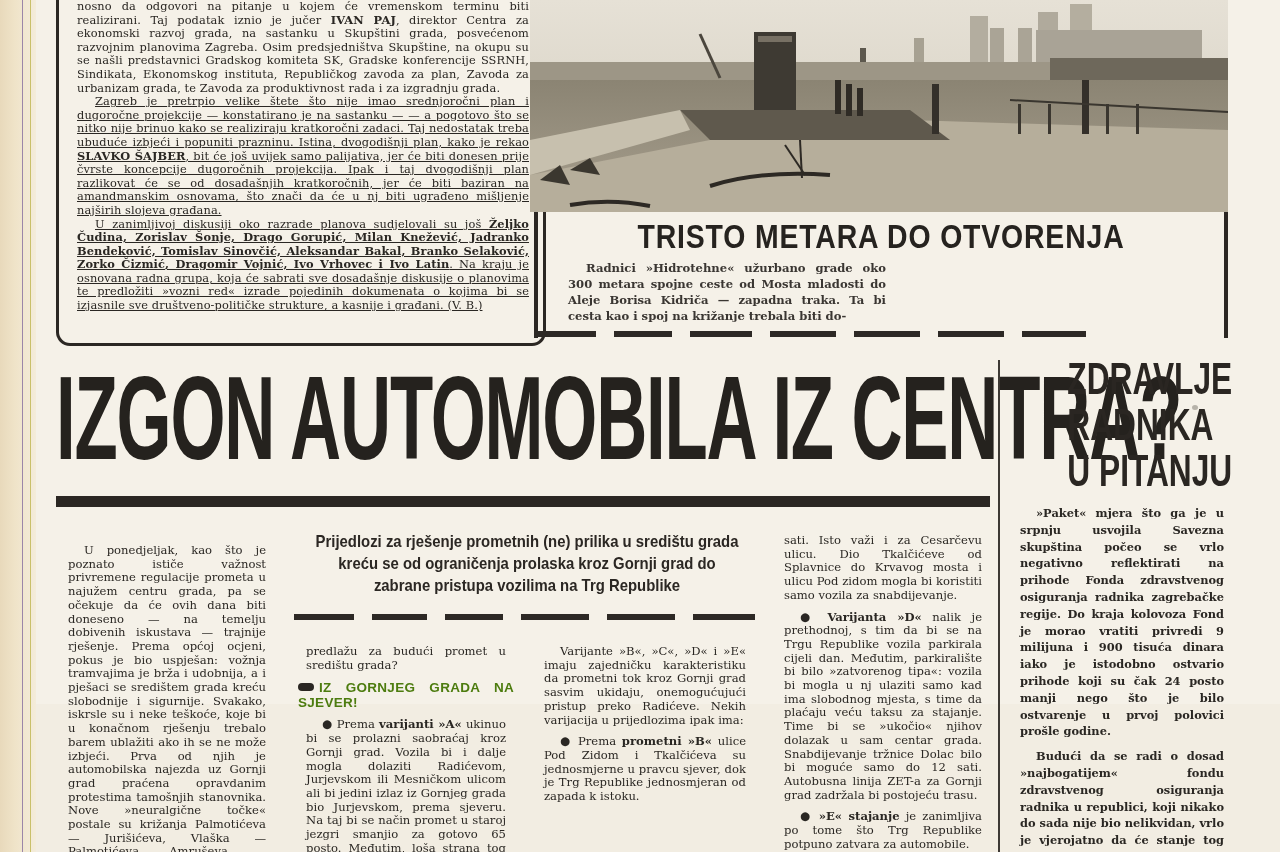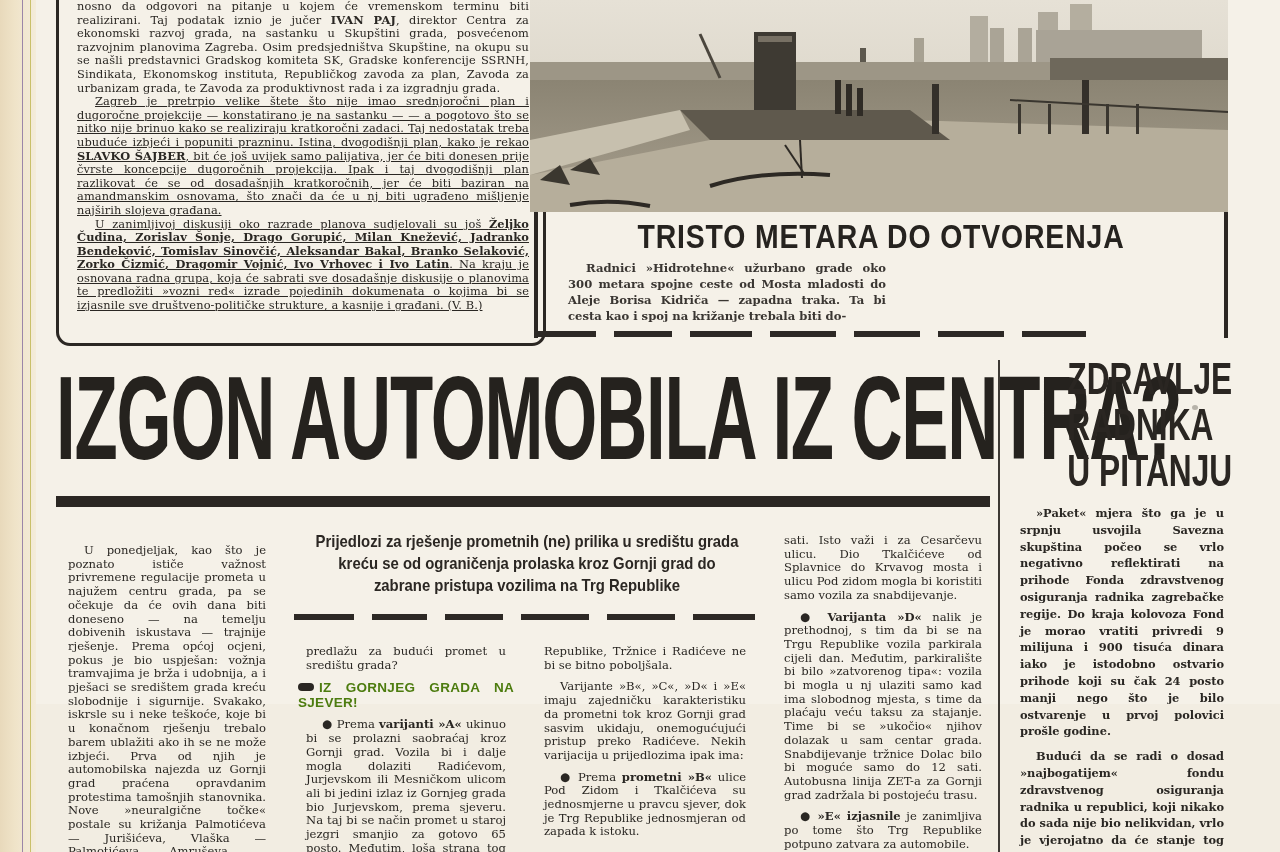--- a/index.html
+++ b/index.html
@@ -192,29 +192,28 @@
     <p>U ponedjeljak, kao što je poznato ističe važnost privremene regulacije prometa u najužem centru grada, pa se očekuje da će ovih dana biti doneseno — na temelju dobivenih iskustava — trajnije rješenje. Prema općoj ocjeni, pokus je bio uspješan: vožnja tramvajima je brža i udobnija, a i pješaci se središtem grada kreću slobodnije i sigurnije. Svakako, iskrsle su i neke teškoće, koje bi u konačnom rješenju trebalo barem ublažiti ako ih se ne može izbjeći. Prva od njih je automobilska najezda uz Gornji grad praćena opravdanim protestima tamošnjih stanovnika. Nove »neuralgične točke« postale su križanja Palmotićeva — Jurišićeva, Vlaška — Palmotićeva, Amruševa — Palmotićeva, Draškovićeva — Vlaška, Ilica — Frankopanska — Mesnička te Smičiklasova — Đorđićeva. Bilo je teškoće i s parkiranjem odnosno garažiranjem vo-</p>
   </div>
 
   <div class="col" style="left:262px; top:637px; width:216px;">
     <p class="noind">predlažu za budući promet u središtu grada?</p>
     <div class="sub"><span class="dot"></span><span>IZ GORNJEG GRADA NA SJEVER!</span></div>
     <p>● <span>Prema </span><b>varijanti »A«</b><span> ukinuo bi se prolazni saobraćaj kroz Gornji grad. Vozila bi i dalje mogla dolaziti Radićevom, Jurjevskom ili Mesničkom ulicom ali bi jedini izlaz iz Gornjeg grada bio Jurjevskom, prema sjeveru. Na taj bi se način promet u staroj jezgri smanjio za gotovo 65 posto. Međutim, loša strana tog prijedloga jest što ne rješava uzrok, nego samo posljedicu tranzita.</span></p>
   </div>
 
   <div class="col" style="left:500px; top:637px; width:218px;">
-    <p class="noind">Republike, Tržnice i Radićeve ne bi se bitno poboljšala.</p>
     <p>Varijante »B«, »C«, »D« i »E« imaju zajedničku karakteristiku da prometni tok kroz Gornji grad sasvim ukidaju, onemogućujući pristup preko Radićeve. Nekih varijacija u prijedlozima ipak ima:</p>
     <p style="margin-top:4px">● <span>Prema </span><b>prometni »B«</b><span> ulice Pod Zidom i Tkalčićeva su jednosmjerne u pravcu sjever, dok je Trg Republike jednosmjeran od zapada k istoku.</span></p>
   </div>
 
   <div class="col" style="left:740px; top:526px; width:214px;">
     <p class="noind">sati. Isto važi i za Cesarčevu ulicu. Dio Tkalčićeve od Splavnice do Krvavog mosta i ulicu Pod zidom mogla bi koristiti samo vozila za snabdijevanje.</p>
     <p>● <b>Varijanta »D«</b><span> nalik je prethodnoj, s tim da bi se na Trgu Republike vozila parkirala cijeli dan. Međutim, parkiralište bi bilo »zatvorenog tipa«: vozila bi mogla u nj ulaziti samo kad ima slobodnog mjesta, s time da plaćaju veću taksu za stajanje. Time bi se »ukočio« njihov dolazak u sam centar grada. Snabdijevanje tržnice Dolac bilo bi moguće samo do 12 sati. Autobusna linija ZET-a za Gornji grad zadržala bi postojeću trasu.</span></p>
-    <p>● <b>»E« izjasnile</b><span> je zanimljiva po tome što Trg Republike potpuno zatvara za automobile.</span></p>
+    <p>● <b>»E« stajanje</b><span> je zanimljiva po tome što Trg Republike potpuno zatvara za automobile.</span></p>
     <p class="stars">* * *</p>
     <p>O tim prijedlozima autori su Sekretarijat za komunalne poslove, građevinarstvo i saobraćaj te Sekretarijat za unutrašnje poslo-</p>
   </div>
 
   <div class="side-head">
     <div>ZDRAVLJE</div>
     <div>RADNIKA</div>
     <div>U PITANJU</div>
   </div>
   <div class="col bold-col" style="left:976px; top:497px; width:220px;">

